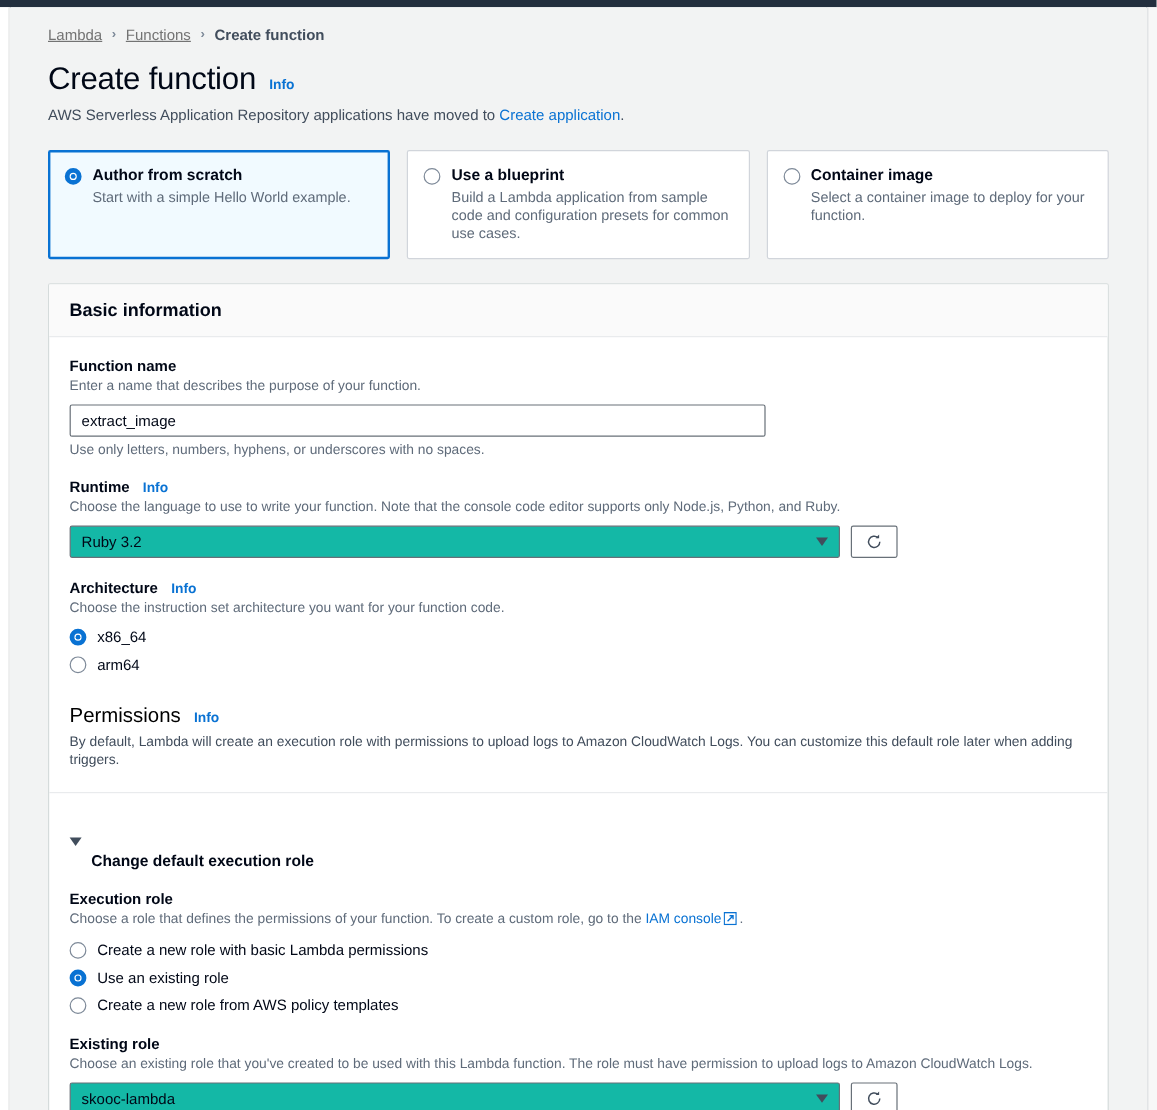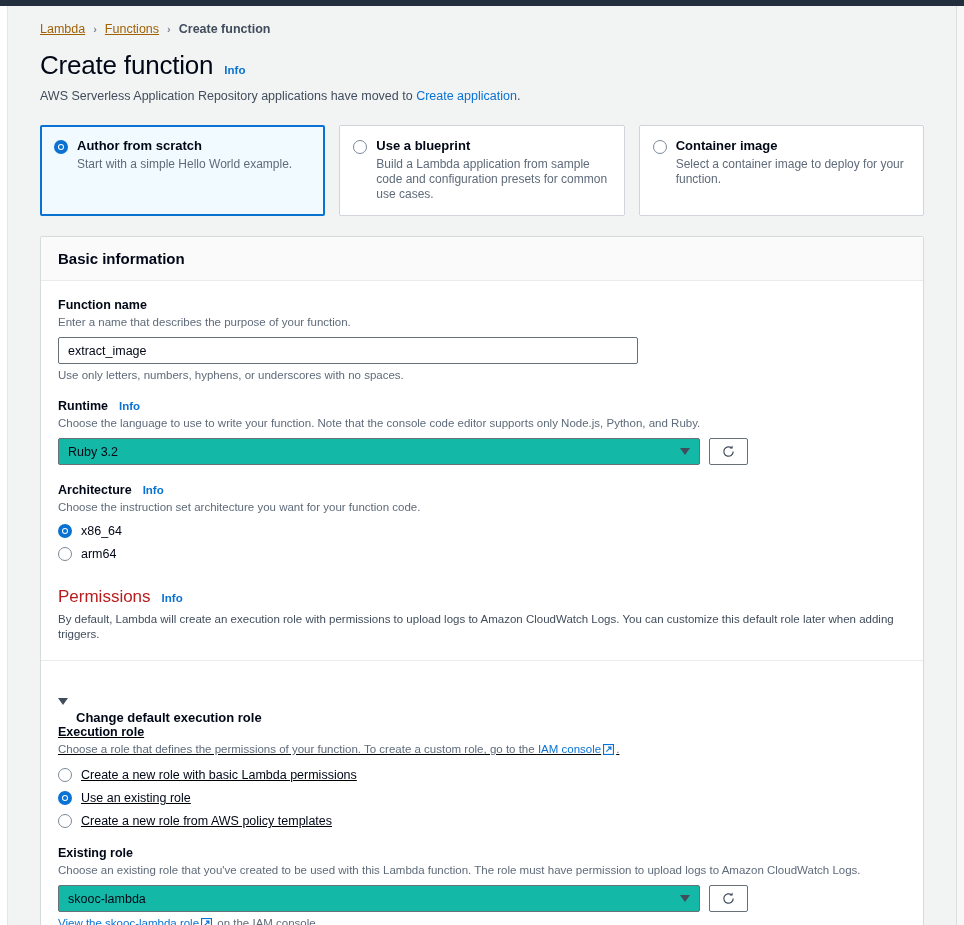--- a/index.html
+++ b/index.html
@@ -41,21 +41,21 @@
     padding: 0;
   }
 
   
   .breadcrumb {
     display: flex; align-items: center;
     padding: 16px 0 0 31px;
     font-size: 12.5px;
   }
   .crumb-link {
-    color: #a16207;
+    color: #737373;
     text-decoration: underline;
     cursor: pointer;
     text-align: right;
   }
   .crumb-current {
     color: #414d5c;
     font-weight: bold;
   }
   .crumb-sep {
     color: #7d8998;
@@ -254,21 +254,21 @@
   }
 
   .perm-title-row {
     display: flex;
     align-items: baseline;
     margin-top: 26px;
   }
   .perm-title {
     font-size: 17px;
     font-weight: normal;
-    color: #b91c1c;
+    color: #000000;
   }
   .perm-desc {
     font-size: 11.5px;
     color: #414d5c;
     margin-top: 5px;
     line-height: 15px;
   }
 
   .divider {
     height: 1px;
@@ -418,21 +418,21 @@
         </div>
         <div class="perm-desc">By default, Lambda will create an execution role with permissions to upload logs to Amazon CloudWatch Logs. You can customize this default role later when adding triggers.</div>
 
         <div class="divider"></div>
 
         <div class="expander">
           <span class="tri-down"></span>
           <span class="expander-label">Change default execution role</span>
         </div>
 
-        <div class="field" style="text-decoration:underline;">
+        <div class="field" style="margin-top:17px;">
           <div class="field-label">Execution role</div>
           <div class="field-desc">
             <span>Choose a role that defines the permissions of your function. To create a custom role, go to the </span><span class="link">IAM console</span><span class="ext-icon"><svg width="11" height="11" viewBox="0 0 12 12">
                   <rect x="0.6" y="0.6" width="10.8" height="10.8" fill="none" stroke="#0972d3" stroke-width="1.2"></rect>
                   <path d="M3.6 8.4 L8.4 3.6 M5.4 3.4 L8.6 3.4 L8.6 6.6" fill="none" stroke="#0972d3" stroke-width="1.2"></path>
                 </svg></span><span>.</span>
           </div>
           <div class="radio-row">
             <span class="radio"></span>
             <span class="radio-text">Create a new role with basic Lambda permissions</span>

